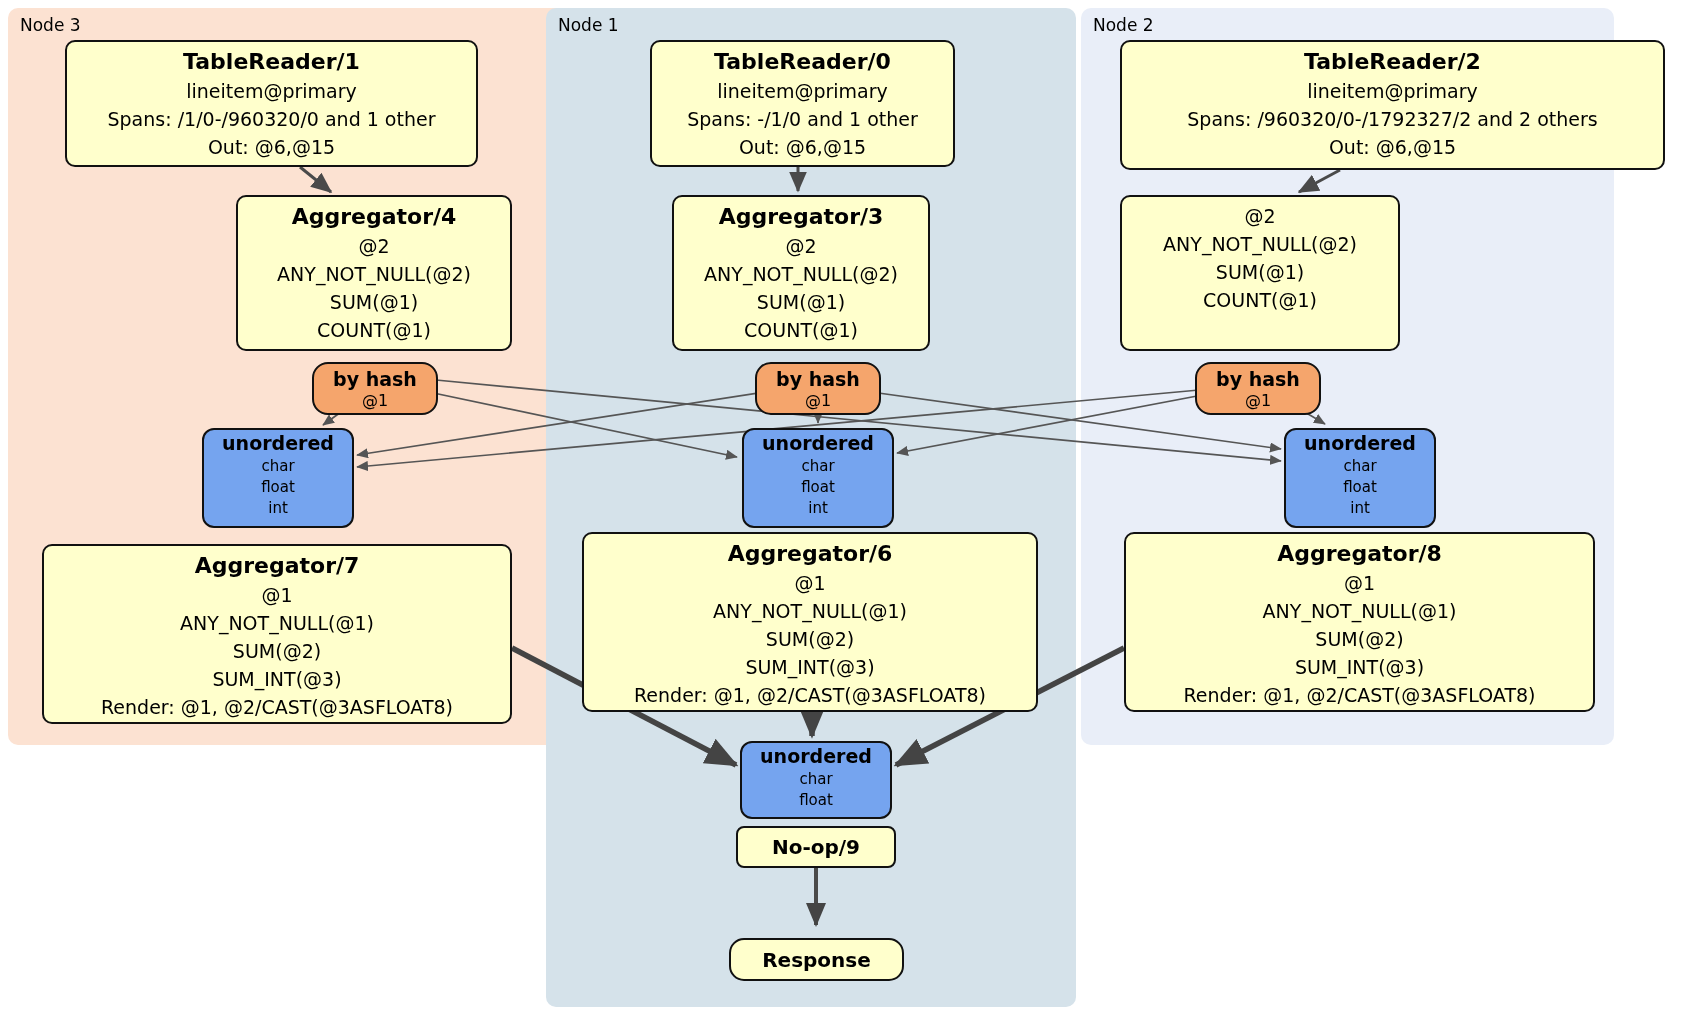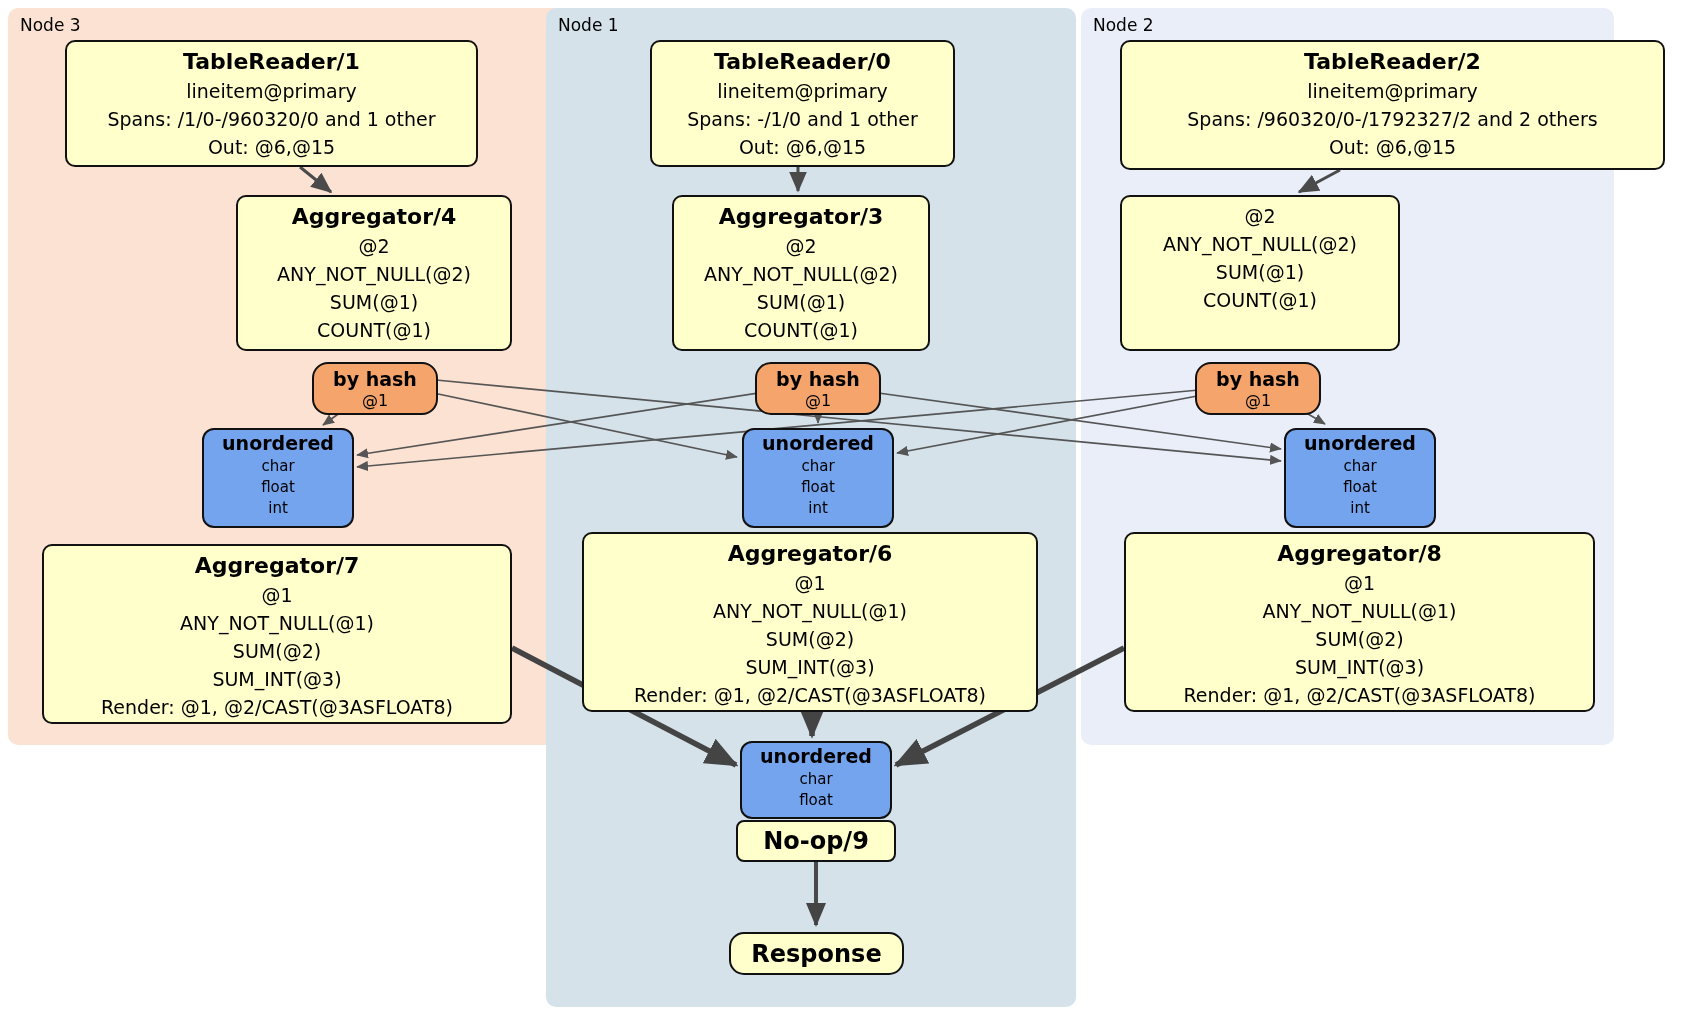--- a/index.html
+++ b/index.html
@@ -16,21 +16,21 @@
   .box .t{font-weight:bold;font-size:22px;line-height:30px;}
   .box .l{font-size:19px;line-height:28px;white-space:nowrap;text-align:center;}
   .op{padding-top:5px;}
   .router{background:#f5a56c;border-radius:16px;padding-top:3px;margin-top:21px;}
   .router .rt{font-weight:bold;font-size:19px;line-height:24px;}
   .router .rs{font-size:16px;line-height:20px;}
   .sync{background:#75a4ef;border-radius:12px;padding-top:0;}
   .sync .st{font-weight:bold;font-size:19px;line-height:26px;}
   .sync .si{font-size:15px;line-height:21px;}
   .pill{display:flex;align-items:center;justify-content:center;
-        font-weight:bold;font-size:24px;border-radius:8px;}
+        font-weight:bold;font-size:20px;border-radius:8px;margin-top:6px;}
 </style>
 </head>
 <body>
 
 <div class="stage">
 
   <div class="panel panel-node3">
     <div class="panel-label">Node 3</div>
   </div>
   <div class="panel panel-node1">

